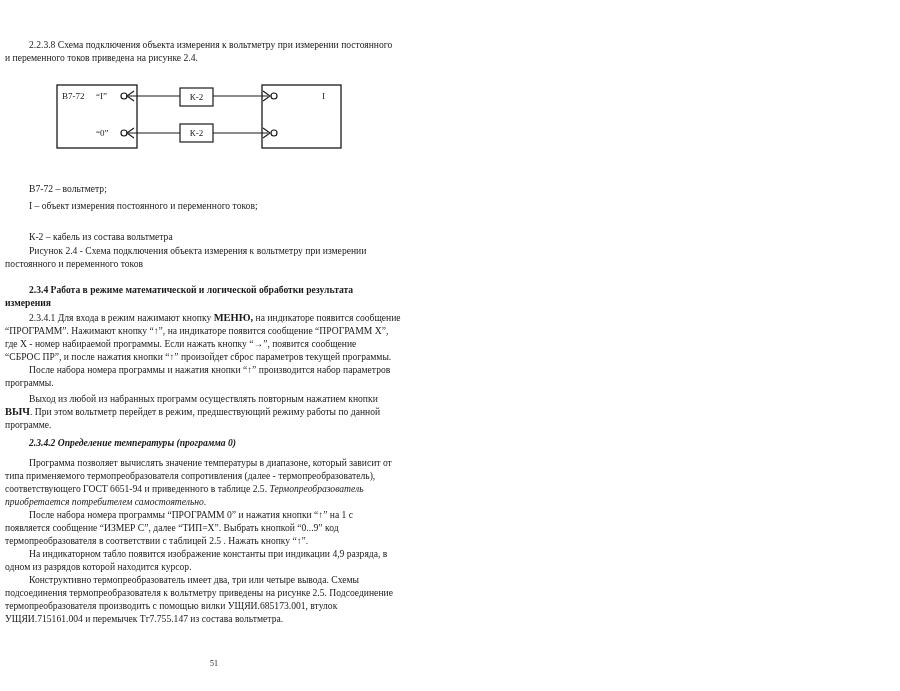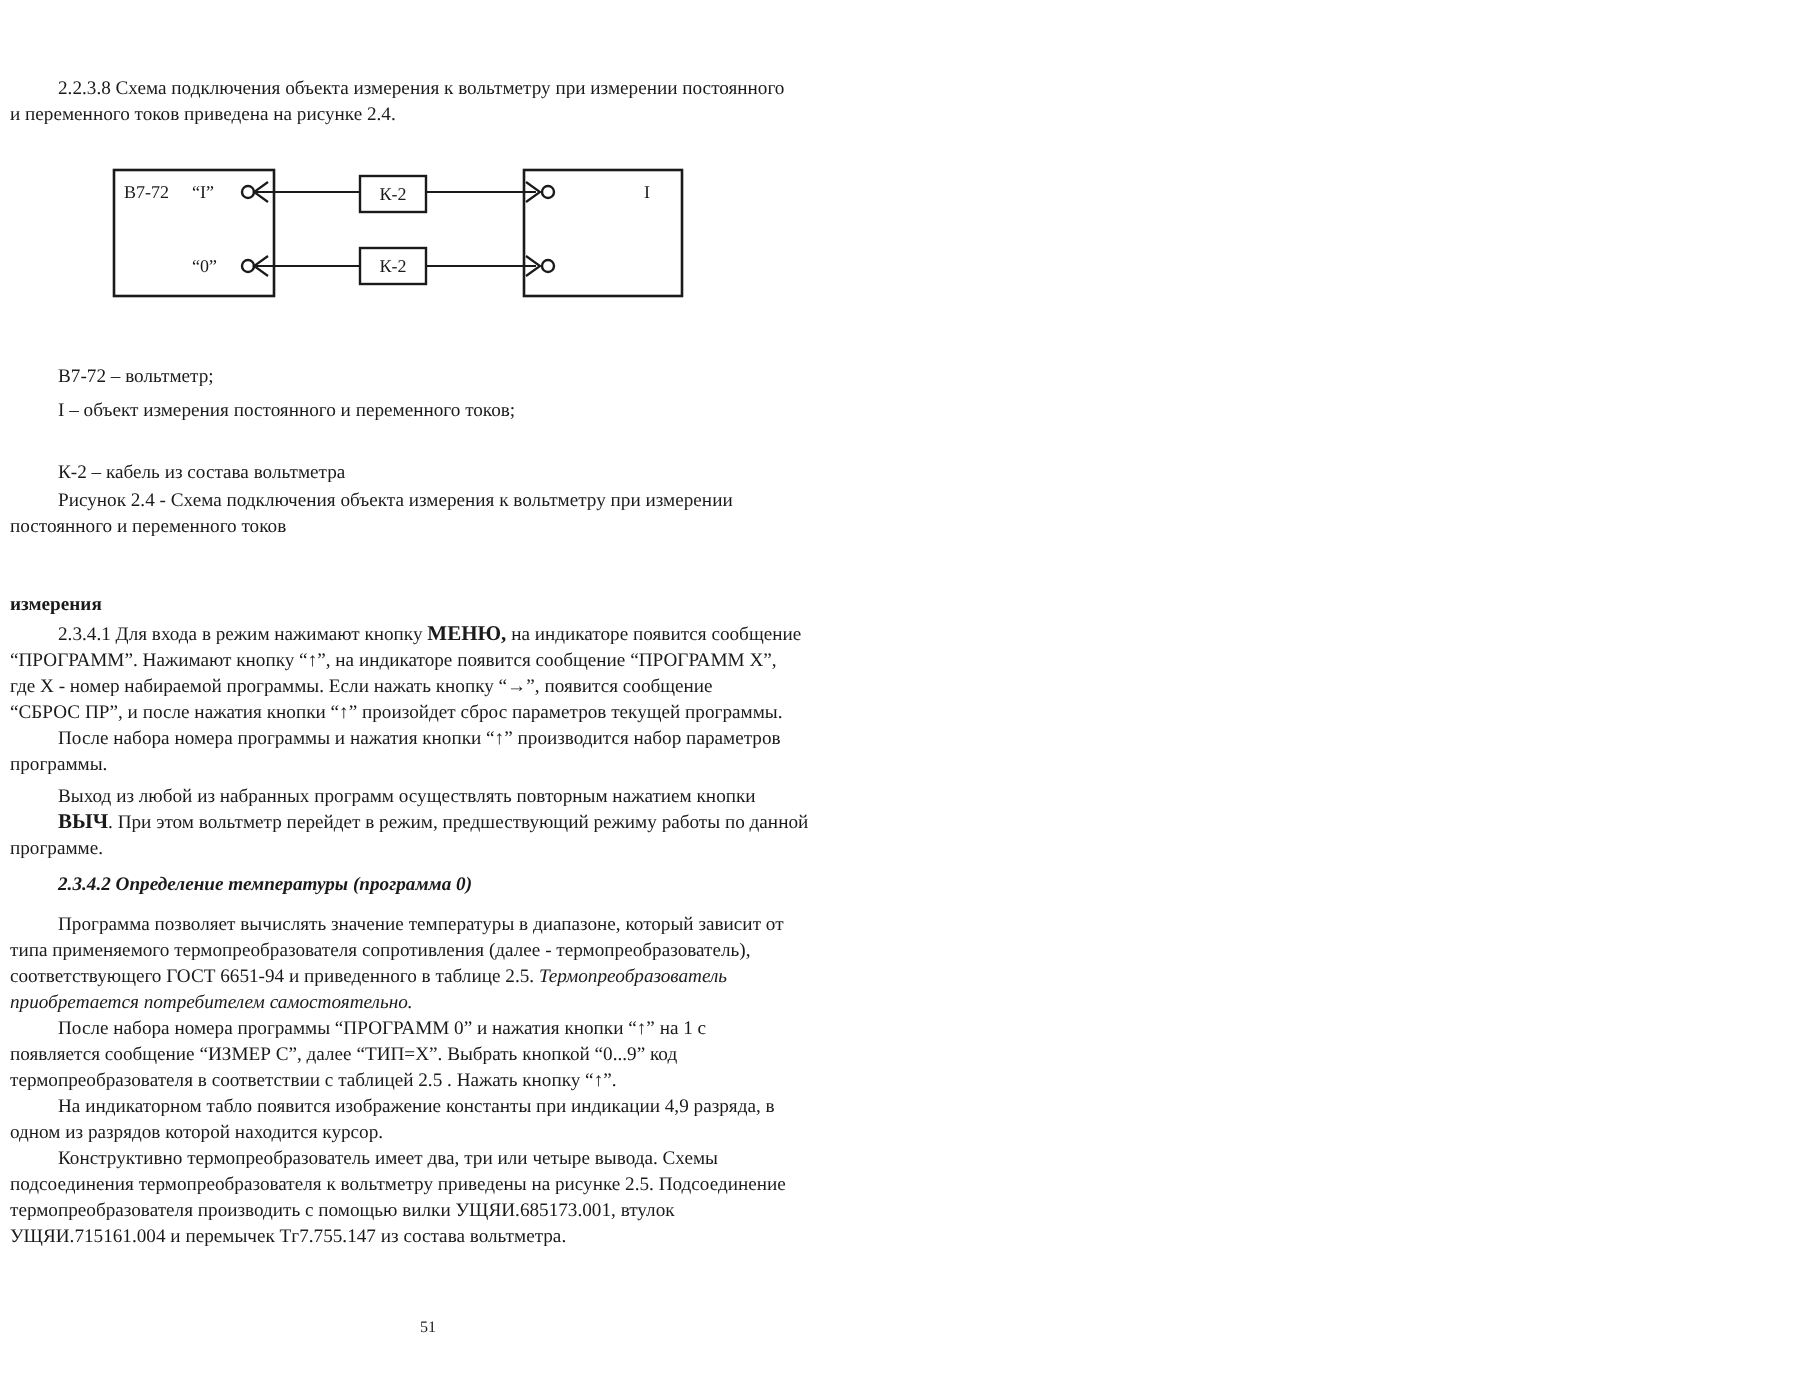--- a/index.html
+++ b/index.html
@@ -54,34 +54,35 @@
     <circle cx="274" cy="133" r="3" fill="#fff" stroke="#1a1a1a" stroke-width="1.2"></circle>
   </svg>
 
   <div class="t ind" style="top:182px;">В7-72 – вольтметр;</div>
   <div class="t ind" style="top:199px;">I – объект измерения постоянного и переменного токов;</div>
   <div class="t ind" style="top:216px;margin-top:14px;">К-2 – кабель из состава вольтметра</div>
 
   <div class="t ind" style="top:244px;">Рисунок 2.4 -  Схема подключения объекта измерения к вольтметру при измерении</div>
   <div class="t left" style="top:257px;">постоянного и переменного токов</div>
 
+  <div class="t ind b" style="top:283px;">2.3.4 Работа в режиме математической и  логической обработки результата</div>
   <div class="t left b" style="top:296px;">измерения</div>
 
   <div class="t ind" style="top:311px;">
     <span>2.3.4.1 Для входа в режим нажимают кнопку </span><span class="b" style="font-size:10.5px;">МЕНЮ,</span><span> на индикаторе появится сообщение</span>
   </div>
   <div class="t left" style="top:324px;">“ПРОГРАММ”. Нажимают кнопку “↑”, на индикаторе появится сообщение “ПРОГРАММ  Х”,</div>
   <div class="t left" style="top:350px;">“СБРОС ПР”,  и после нажатия кнопки “↑” произойдет сброс параметров текущей программы.</div>
   <div class="t left" style="top:337px;">где Х - номер набираемой программы. Если нажать кнопку “→”, появится сообщение</div>
   <div class="t ind" style="top:363px;">После набора номера программы и нажатия кнопки “↑” производится набор параметров</div>
   <div class="t left" style="top:376px;">программы.</div>
 
   <div class="t ind" style="top:392px;">Выход из любой из набранных программ осуществлять повторным нажатием кнопки</div>
   <div class="t left" style="top:405px;">
-    <span class="b" style="font-size:10.5px;margin-left:24px;">ВЫЧ</span><span>. При этом вольтметр перейдет в режим, предшествующий режиму работы по данной</span>
+    <span class="b" style="font-size:10.5px;">ВЫЧ</span><span>. При этом вольтметр перейдет в режим, предшествующий режиму работы по данной</span>
   </div>
   <div class="t left" style="top:418px;">программе.</div>
 
   <div class="t ind b i" style="top:436px;">2.3.4.2 Определение температуры (программа 0)</div>
 
   <div class="t ind" style="top:456px;">Программа позволяет вычислять значение температуры в диапазоне, который зависит от</div>
   <div class="t left" style="top:469px;">типа применяемого термопреобразователя сопротивления (далее - термопреобразователь),</div>
   <div class="t left" style="top:482px;">
     <span>соответствующего ГОСТ 6651-94 и приведенного в таблице 2.5. </span><span class="i">Термопреобразователь</span>
   </div>

